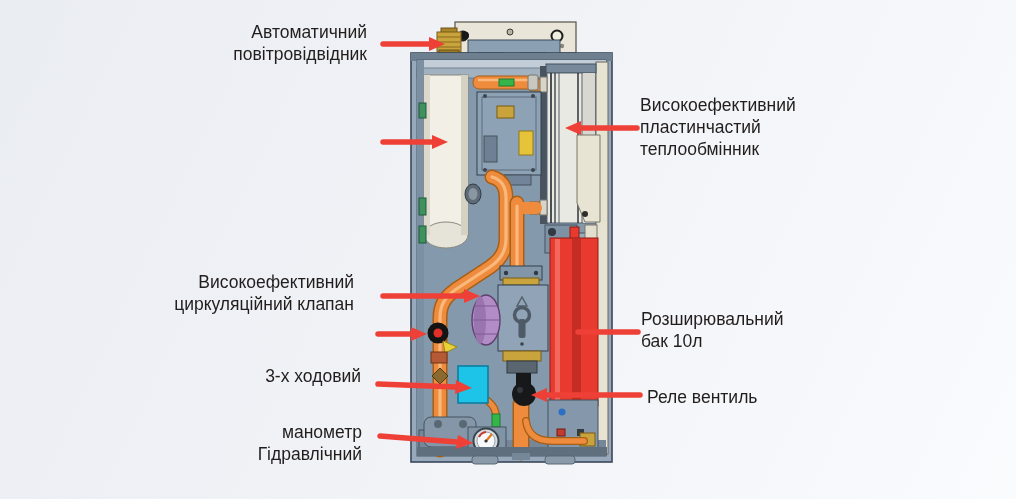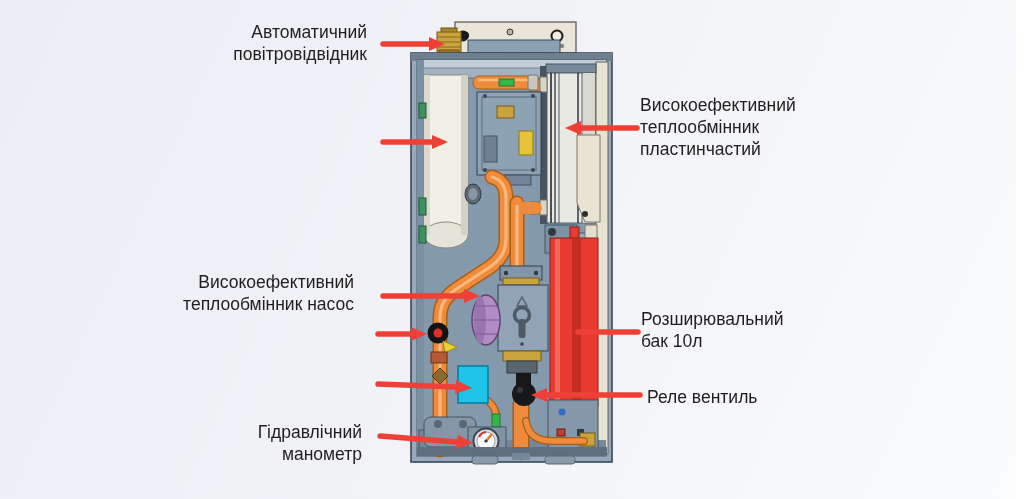--- a/index.html
+++ b/index.html
@@ -255,36 +255,37 @@
   </svg>
 
   <div class="lbl r" style="right:649px;top:21px">
     <span>Автоматичний</span>
     <span>повітровідвідник</span>
   </div>
 
 
   <div class="lbl l" style="left:640px;top:94px">
     <span>Високоефективний</span>
+    <span>пластинчастий</span>
     <span>теплообмінник</span>
-    <span>пластинчастий</span>
   </div>
 
   <div class="lbl r" style="right:662px;top:271px">
     <span>Високоефективний</span>
-    <span>теплообмінник насос</span>
+    <span>циркуляційний клапан</span>
   </div>
 
 
   <div class="lbl r" style="right:655px;top:365px">
+    <span>3-х ходовий</span>
   </div>
 
   <div class="lbl r" style="right:654px;top:421px">
+    <span>манометр</span>
     <span>Гідравлічний</span>
-    <span>манометр</span>
   </div>
 
   <div class="lbl l" style="left:641px;top:308px">
     <span>Розширювальний</span>
     <span>бак 10л</span>
   </div>
 
   <div class="lbl l" style="left:647px;top:386px">
     <span>Реле вентиль</span>
   </div>

